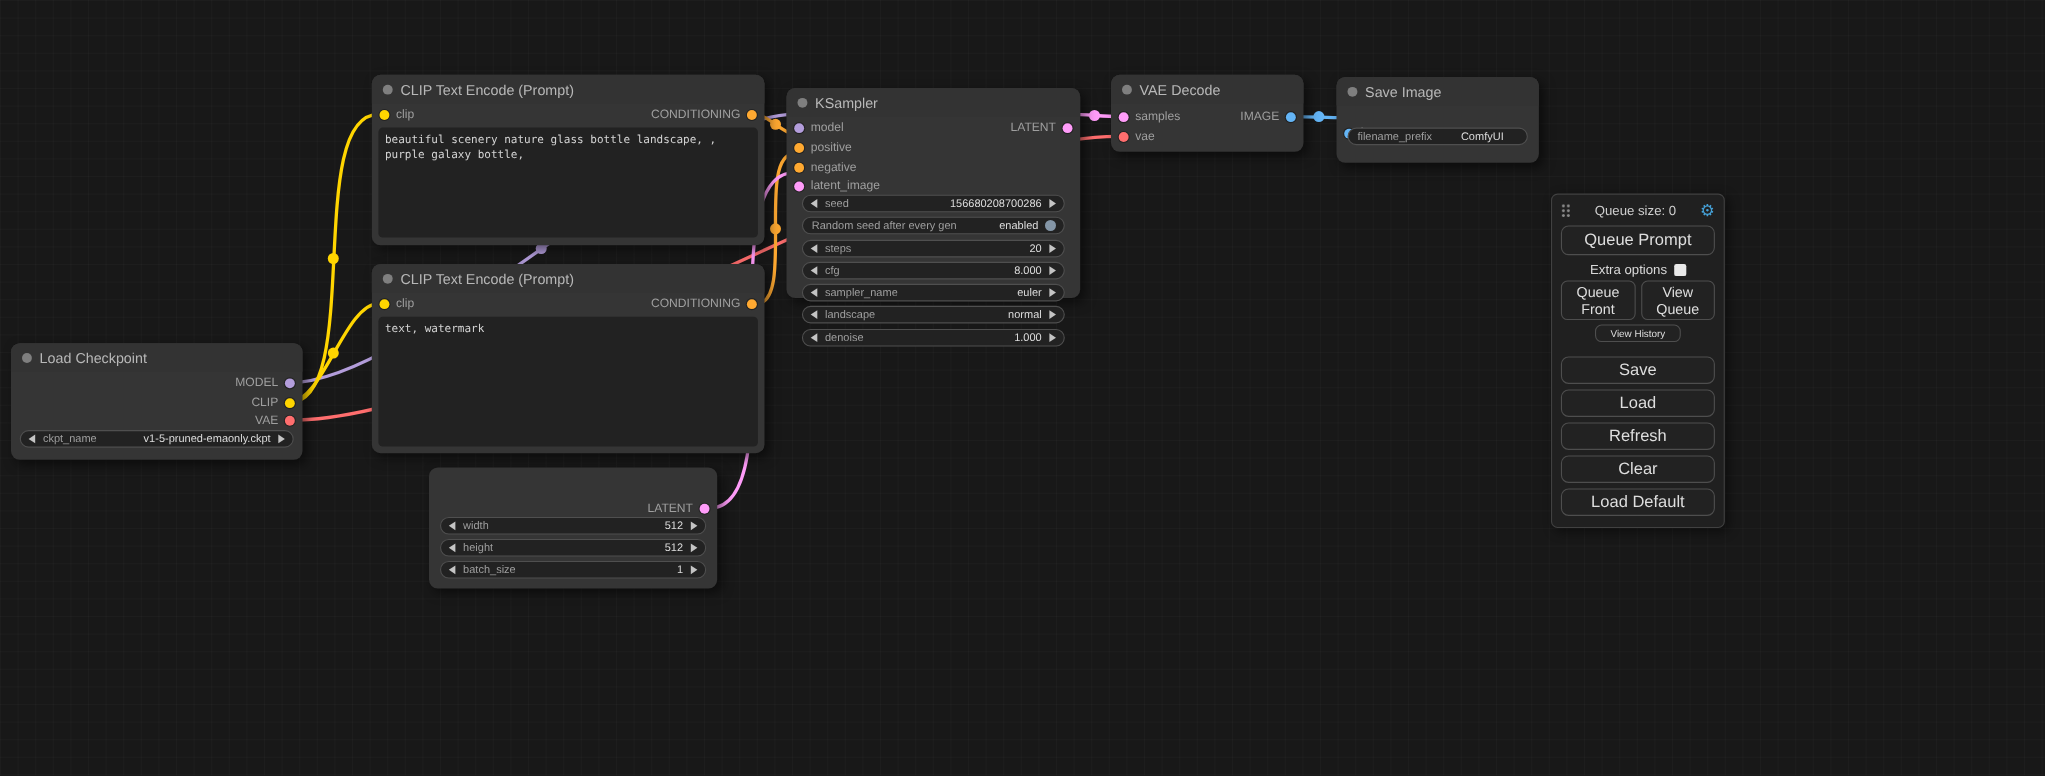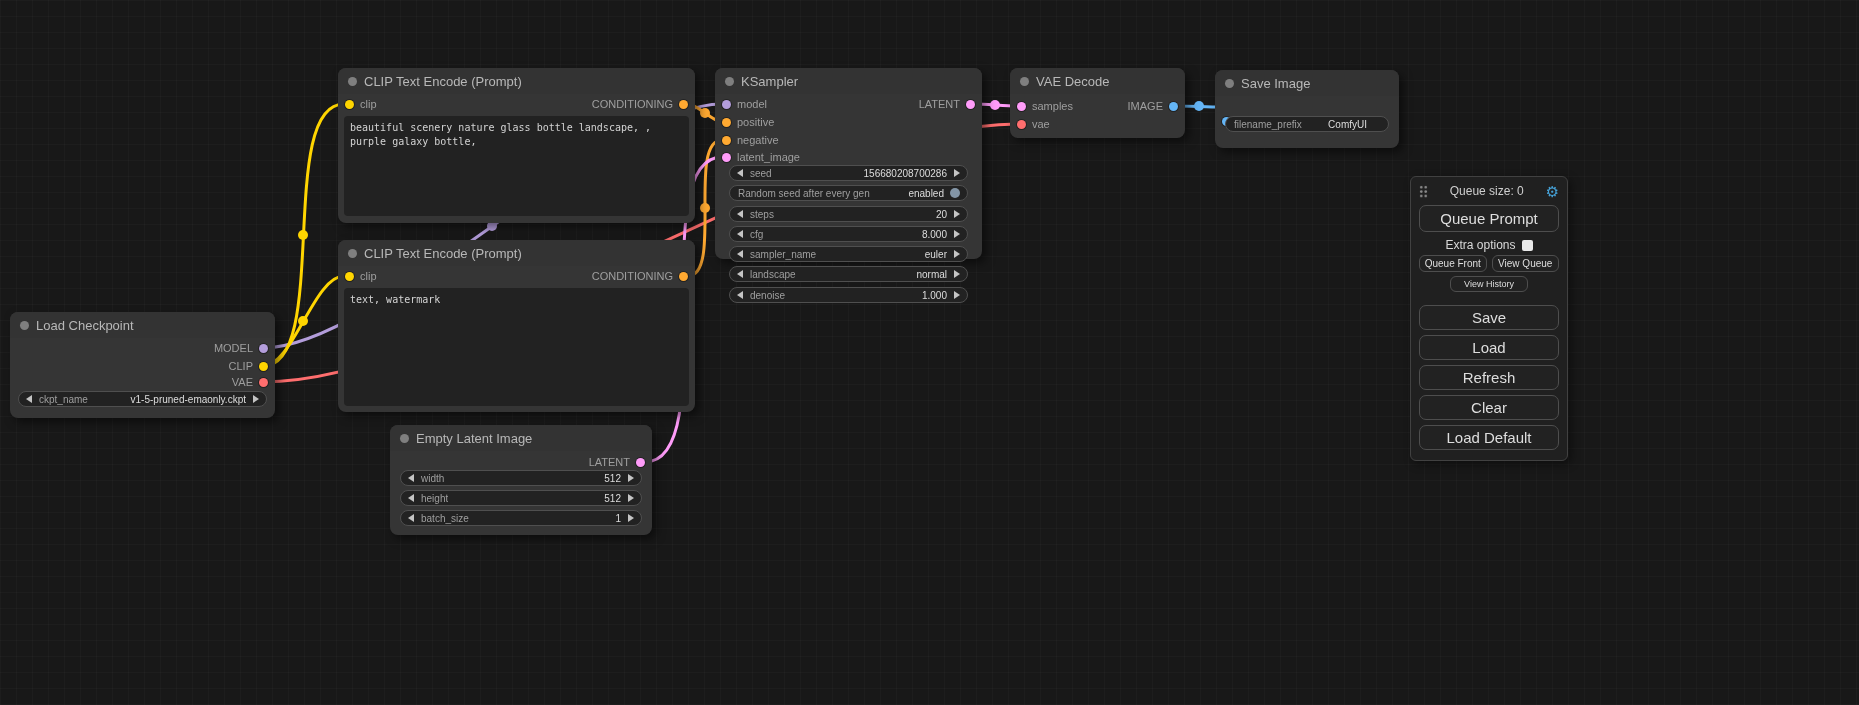--- a/index.html
+++ b/index.html
@@ -59,21 +59,21 @@
   .gear{font-size:15px;color:#45a1d7;cursor:pointer;line-height:1;flex:0 0 auto;}
   .btn{display:block;width:100%;box-sizing:border-box;background:#222;
        border:1px solid #4e4e4e;border-radius:7px;color:#dedede;
        font-family:inherit;text-align:center;cursor:pointer;}
   .btn.queue{font-size:15px;padding:4px 0;margin-top:4px;}
   .btn.big{font-size:15px;padding:3px 0;margin-top:5px;}
   .btn.big.gap{margin-top:13px;}
   .xopts{display:flex;align-items:center;justify-content:center;gap:6px;margin:6px 0 3px;font-size:12px;color:#d9d9d9;}
   .xopts input{appearance:none;width:11px;height:11px;background:#e9e9e9;border-radius:2px;margin:0;cursor:pointer;}
   .srow{display:flex;gap:5px;margin-top:2px;}
-  .btn.small{font-size:10px;padding:2px 3px;border-radius:6px;flex:1;width:auto;}
+  .btn.small{font-size:13px;padding:2px 3px;border-radius:6px;flex:1;width:auto;}
   .btn.vh{width:78px;margin:4px auto 0;font-size:9px;padding:2px 0;border-radius:6px;}
 </style>
 </head>
 <body>
 
 <div class="canvas">
 
   <svg class="wires" width="1859" height="705">
     <path class="wire" d="M263,348 C378,348 607,104 722,104" stroke="#B39DDB"></path>
     <path class="wire" d="M263,366 C331,366 276,104 344,104" stroke="#FFD500"></path>
@@ -146,24 +146,20 @@
       <span>clip</span>
     </div>
     <div class="slot out" style="top:30px">
       <span>CONDITIONING</span>
       <span class="sdot c-cond"></span>
     </div>
     <textarea class="prompt" style="left: 6px; top: 48px; width: 345px; height: 118px;">text, watermark</textarea>
   </div>
 
   <div class="node" style="left:390px;top:425px;width:262px;height:110px">
-    <div class="ntitle">
-      <span class="tdot"></span>
-      <span>Empty Latent Image</span>
-    </div>
     <div class="slot out" style="top:31px">
       <span>LATENT</span>
       <span class="sdot c-latent"></span>
     </div>
     <div class="widget" style="left:10px;right:10px;top:45px">
       <span class="arrl"></span>
       <span class="wname">width</span>
       <span class="wval pad">512</span>
       <span class="arrr"></span>
     </div>
@@ -174,21 +170,21 @@
       <span class="arrr"></span>
     </div>
     <div class="widget" style="left:10px;right:10px;top:85px">
       <span class="arrl"></span>
       <span class="wname">batch_size</span>
       <span class="wval pad">1</span>
       <span class="arrr"></span>
     </div>
   </div>
 
-  <div class="node" style="left:715px;top:68px;width:267px;height:191px">
+  <div class="node" style="left:715px;top:80px;width:267px;height:191px">
     <div class="ntitle">
       <span class="tdot"></span>
       <span>KSampler</span>
     </div>
     <div class="slot in" style="top:30px">
       <span class="sdot c-model"></span>
       <span>model</span>
     </div>
     <div class="slot in" style="top:48px">
       <span class="sdot c-cond"></span>

